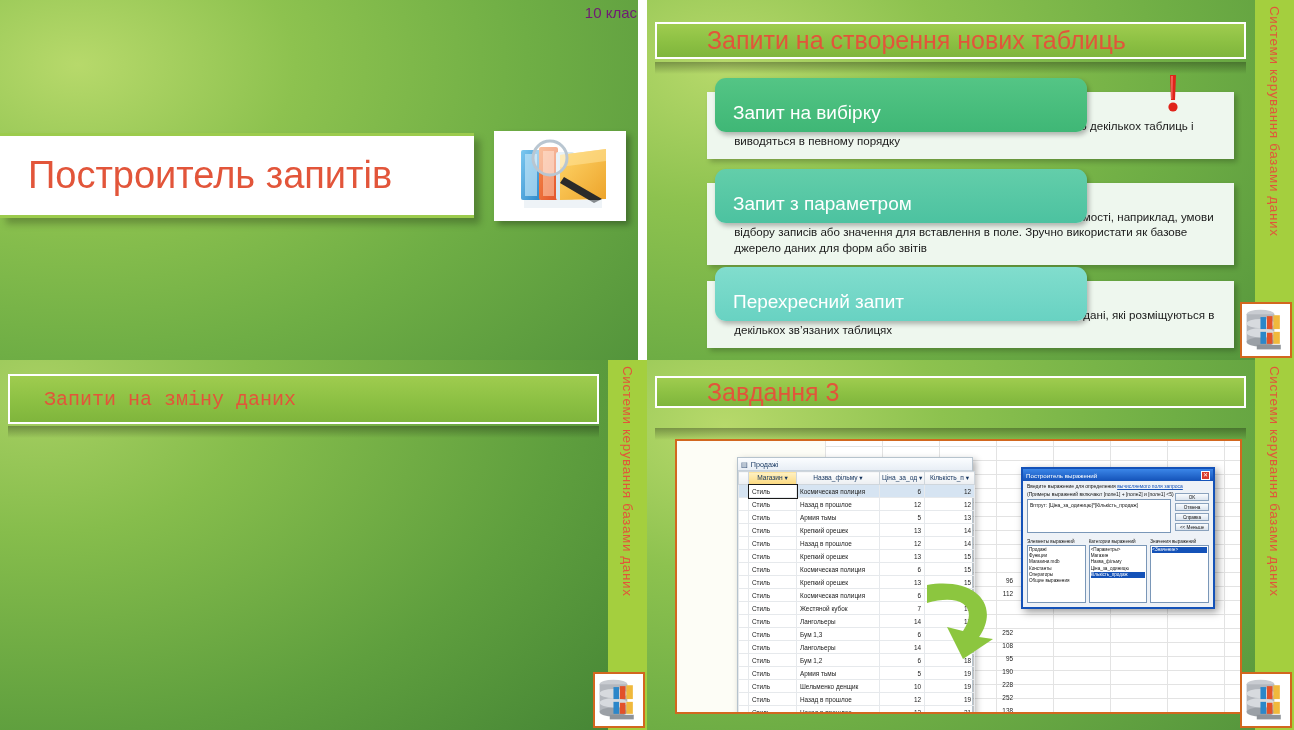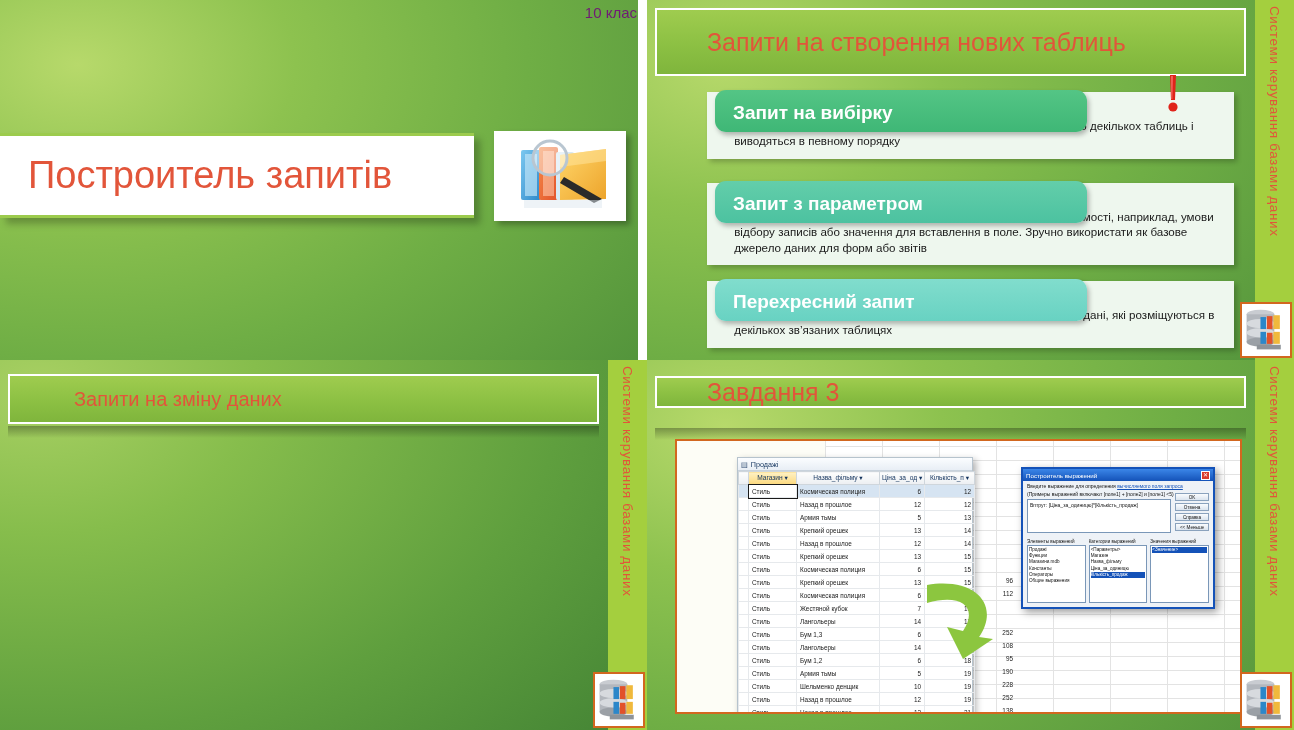--- a/index.html
+++ b/index.html
@@ -61,35 +61,35 @@
     background: #ffffff;
     border: 2px solid #d2671f;
     z-index: 9;
     overflow: hidden;
   }
   .dbicon svg { display:block; width:100%; height:100%; }
 
   
   .titlebar {
     position: absolute;
-    left: 8px; right: 48px; top: 8px;
-    height: 68px;
+    left: 8px; right: 48px; top: 22px;
+    height: 37px;
     background: linear-gradient(180deg,#9fcc4f 0%, #8cc043 55%, #7fb53c 100%);
     border: 2px solid #ffffff;
     display: flex;
     align-items: center;
     z-index: 4;
   }
   .titlebar .ttxt {
     padding-left: 50px;
     font-size: 25px;
     color: #e2553a;
     white-space: nowrap;
   }
-  .titlebar.small .ttxt { font-size: 20px; padding-left: 64px; }
+  .titlebar.small .ttxt { font-size: 20px; padding-left: 34px; font-family: Liberation Mono, monospace; }
   .shadowstrip {
     position: absolute;
     left: 8px; right: 48px; top: 62px; height: 12px;
     background: linear-gradient(180deg, rgba(0,0,0,.30), rgba(0,0,0,0));
     z-index: 3;
   }
 
   
   .s1 .klas {
     position: absolute; top: 4px; right: 10px;
@@ -126,27 +126,27 @@
 
   
   .block { position: absolute; left: 60px; right: 60px; z-index: 4; }
   .block .body {
     position: absolute; left: 0; right: 0; top: 18px;
     background: #eef7ee;
     box-shadow: 3px 3px 5px rgba(0,0,0,.22);
     padding: 26px 14px 10px 16px;
   }
   .block .cap {
-    position: absolute; left: 8px; top: 16px;
+    position: absolute; left: 8px; top: 4px;
     min-width: 372px;
     border-radius: 11px;
-    padding: 12px 18px 8px 18px;
+    padding: 24px 18px 8px 18px;
     color: #ffffff;
     font-size: 19px;
-    font-weight: bold;
+    font-weight: normal;
     box-shadow: 2px 3px 5px rgba(0,0,0,.28);
     z-index: 2;
   }
   .bullet {
     display: flex; gap: 7px;
     font-size: 11.6px;
     color: #1a1a1a;
     line-height: 1.32;
   }
   .bullet .dot { line-height: 1.15; font-size: 12px; }

